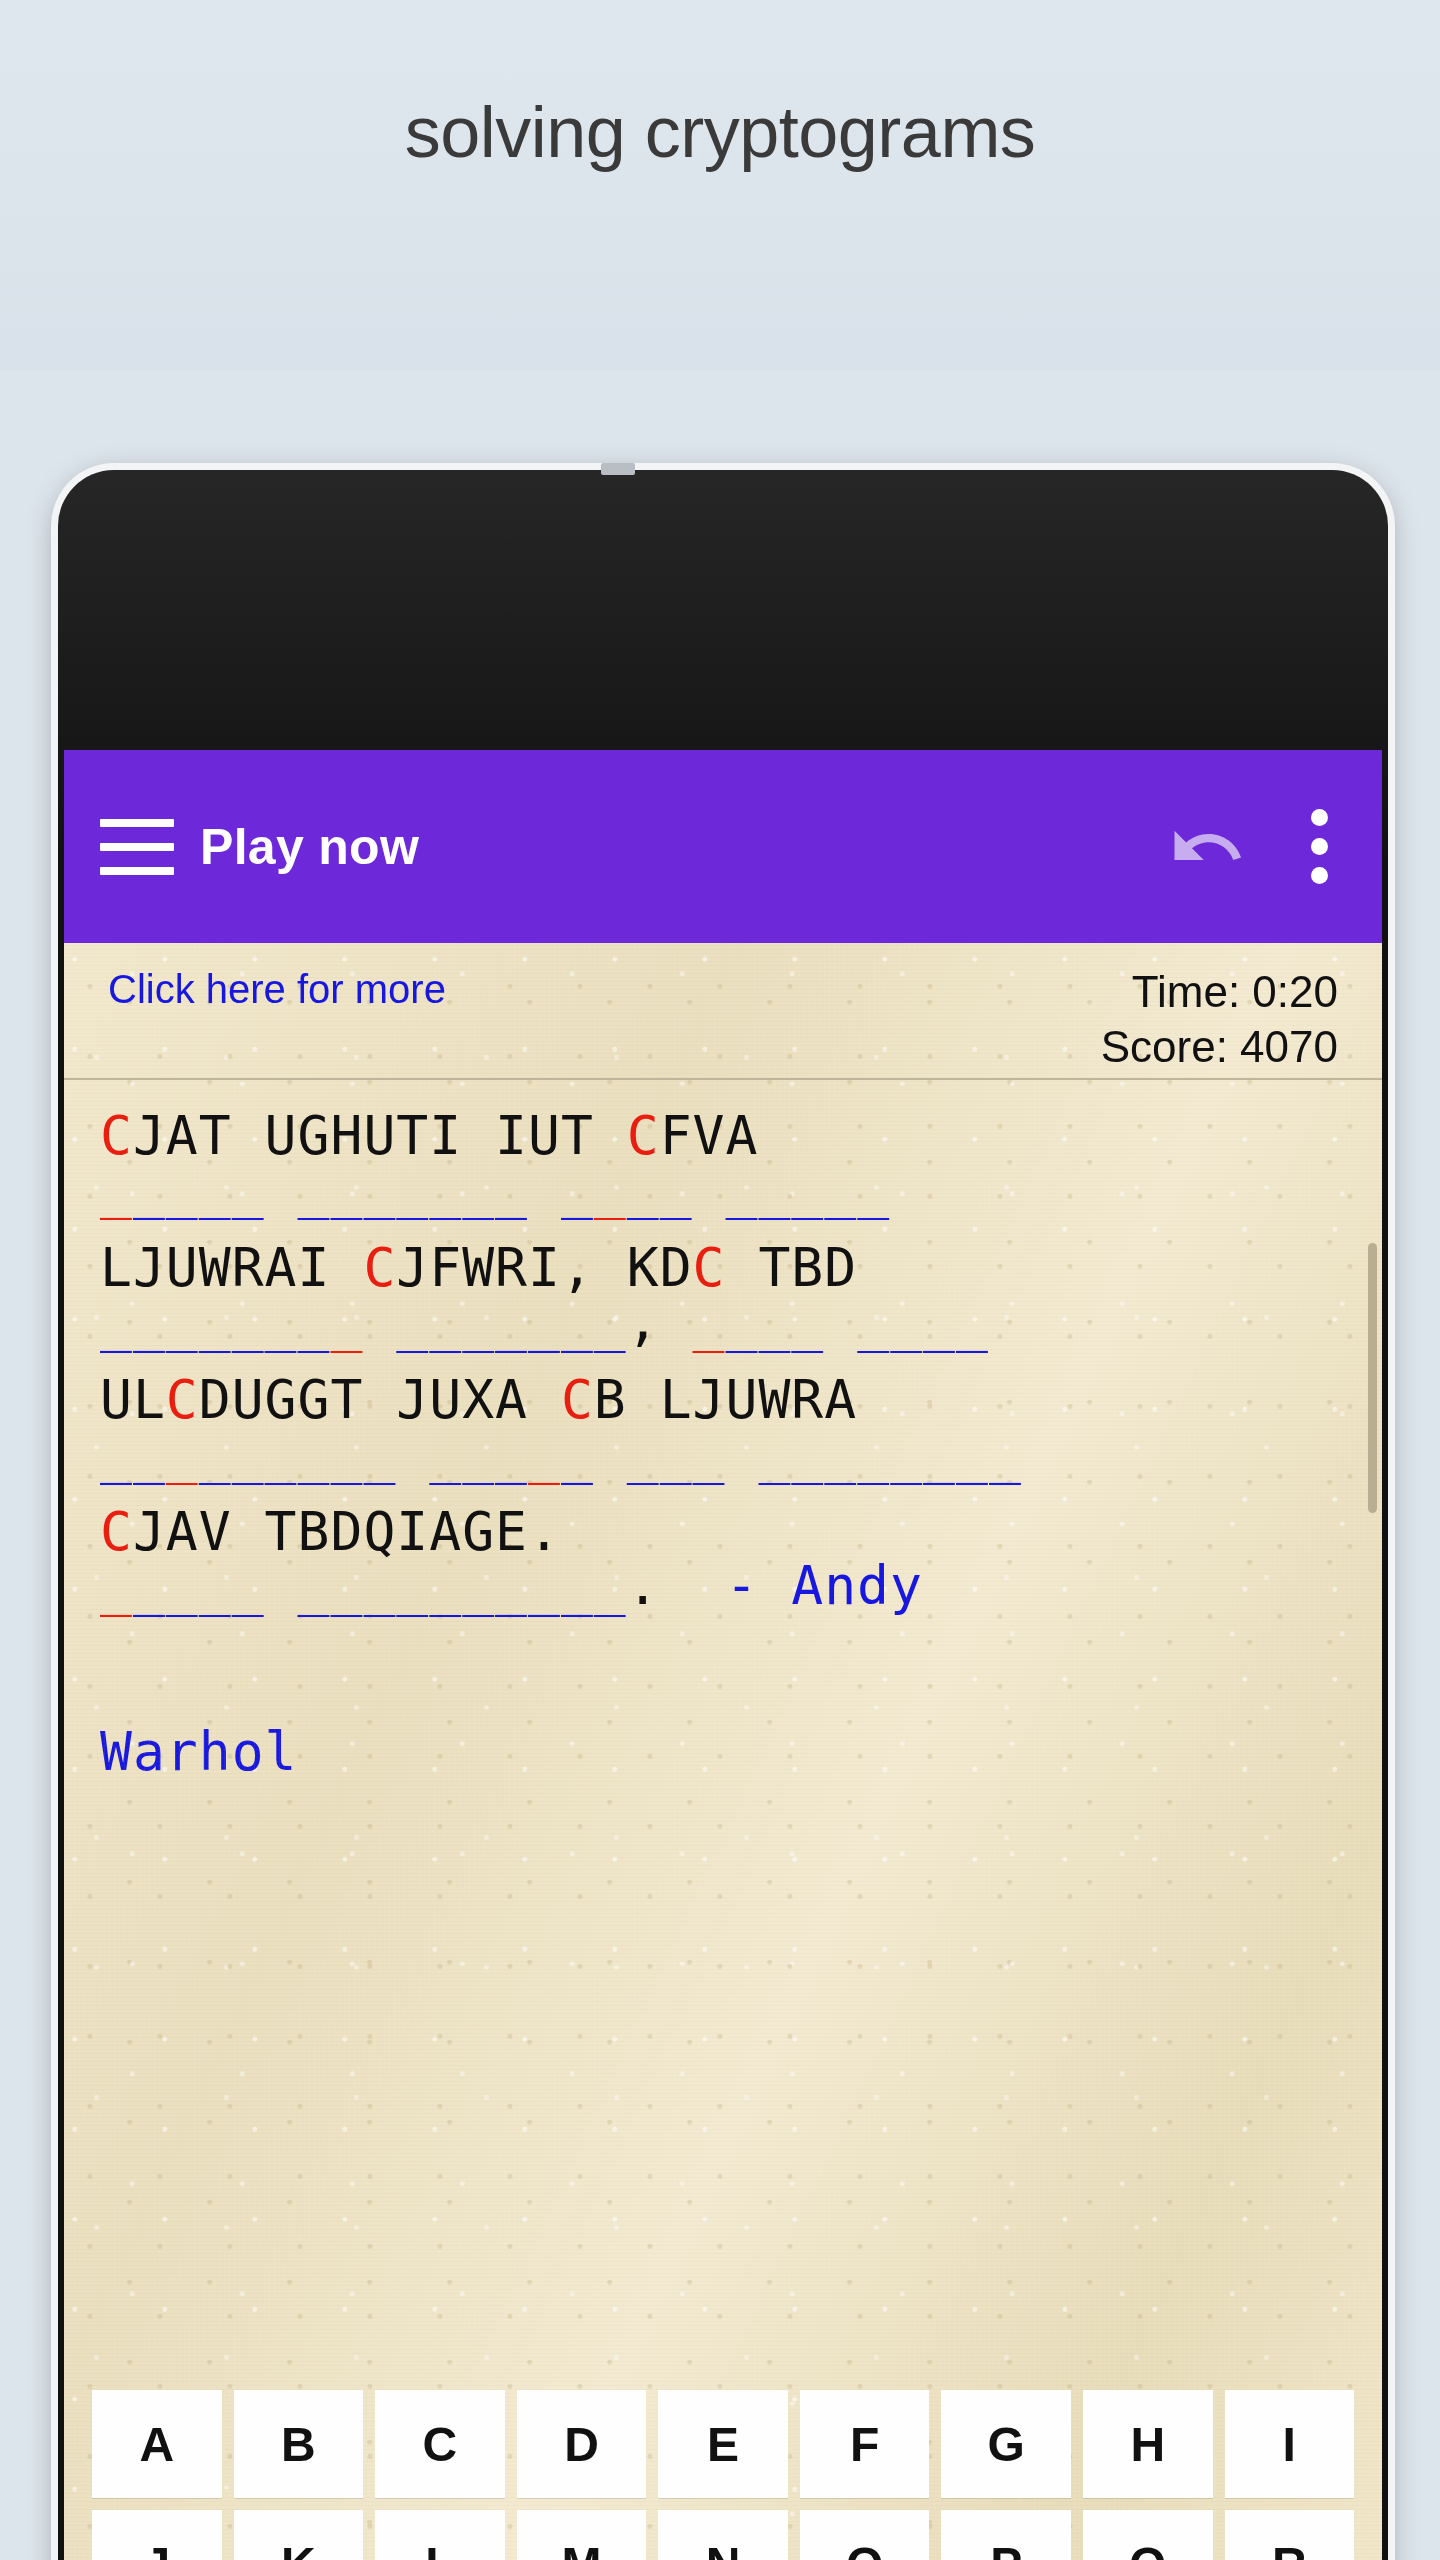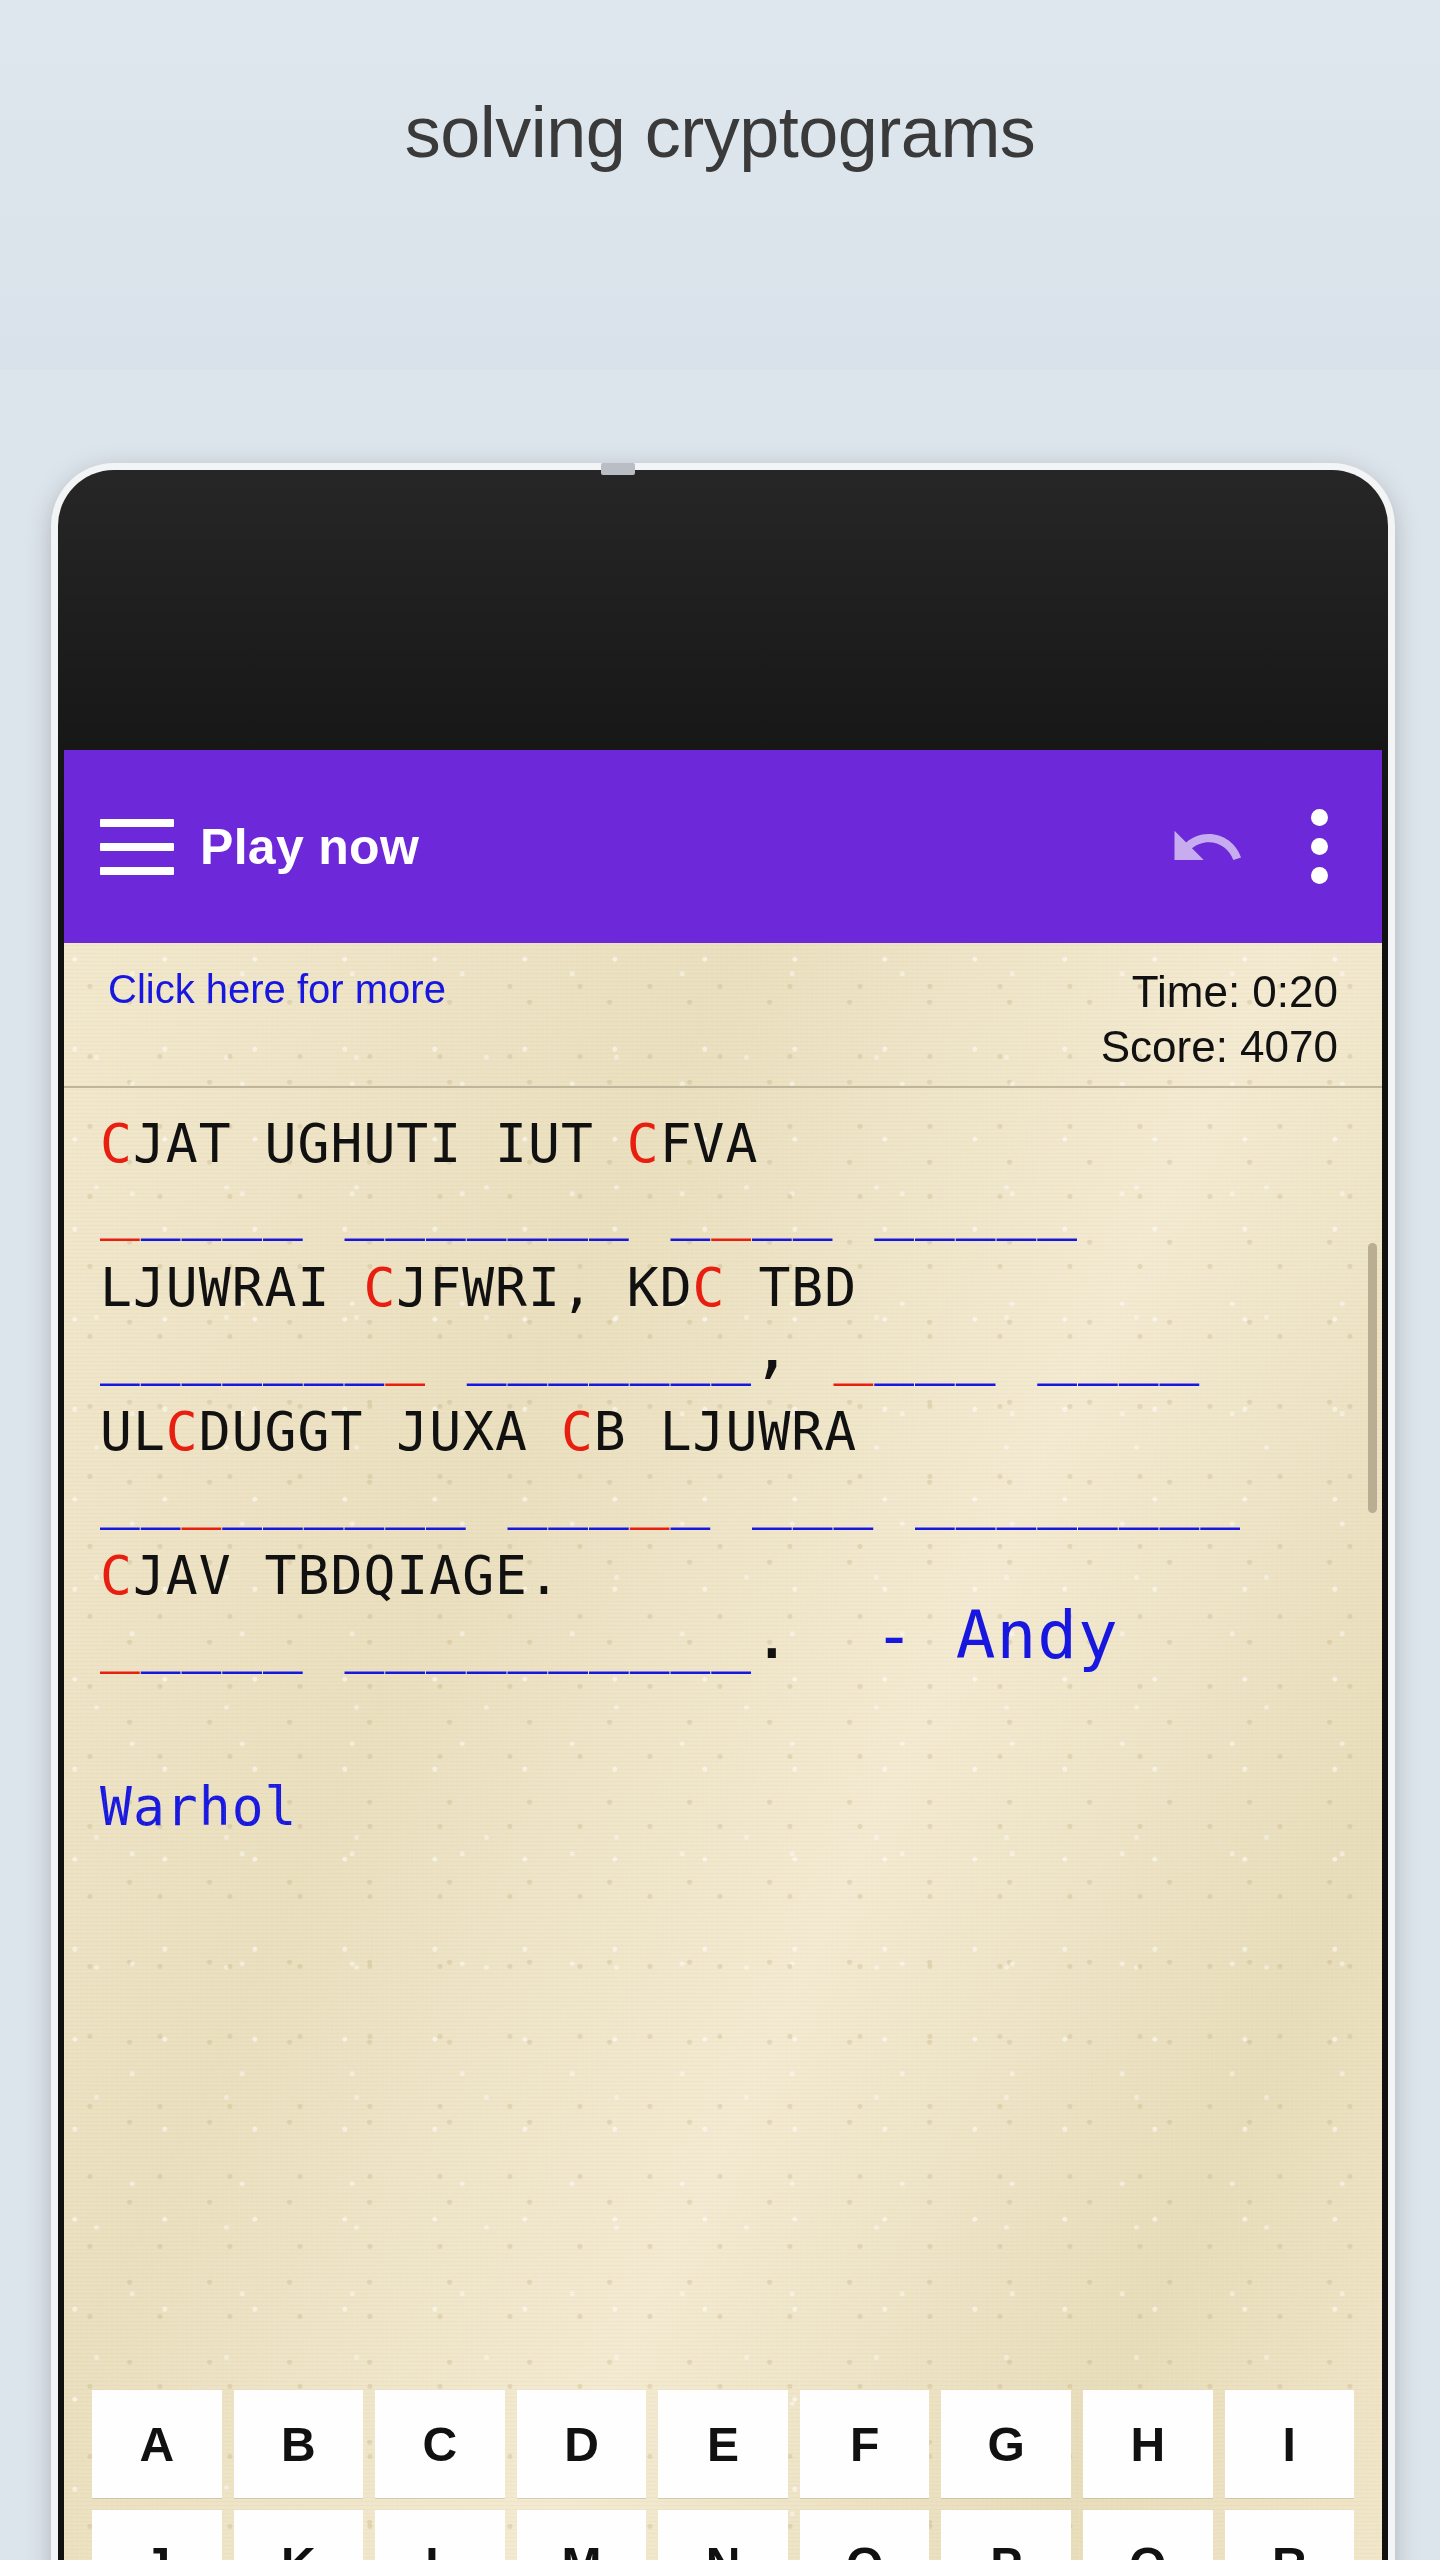--- a/index.html
+++ b/index.html
@@ -100,33 +100,33 @@
     content:""; position:absolute; inset:0;
     background-image:
       repeating-linear-gradient(0deg, rgba(160,140,95,.055) 0 1px, transparent 1px 4px),
       repeating-linear-gradient(90deg, rgba(255,255,255,.05) 0 1px, transparent 1px 5px);
     pointer-events:none;
   }
 
   
   .info {
     position:relative; display:flex; justify-content:space-between;
-    padding:22px 44px 12px 44px;
+    padding:22px 44px 4px 44px;
     border-bottom:2px solid #bfb59a;
   }
   .author-link { color:#1717e0; font-size:40px; line-height:1.24; cursor:pointer; }
   .stats { text-align:right; color:#111; font-size:44px; line-height:1.24;margin-left:16px; }
 
   
   .puzzle { position:relative; padding:18px 36px 0 36px;
     font-family:"DejaVu Sans Mono","Liberation Mono",monospace; }
   .pline { font-size:53px; letter-spacing:1px; color:#111; line-height:1.12;
     white-space:pre; margin-top:8px;}
   .pline .sel { color:#e81e10; }
-  .dline { font-size:66px; letter-spacing:1px; line-height:.92; white-space:pre;
+  .dline { font-size:53px; letter-spacing:1px; line-height:.92; white-space:pre;
     color:#1717e0; margin-bottom:24px; }
   .dline .sel { color:#e81e10; }
   .dline .punc { color:#111; }
   .attrib { color:#1717e0; }
   .warhol { font-family:"DejaVu Sans Mono","Liberation Mono",monospace;
     font-size:53px; color:#1717e0; letter-spacing:1px; padding:86px 36px 0 36px;}
 
   
   .scrollbar {
     position:absolute; right:5px; top:300px; width:9px; height:270px;

